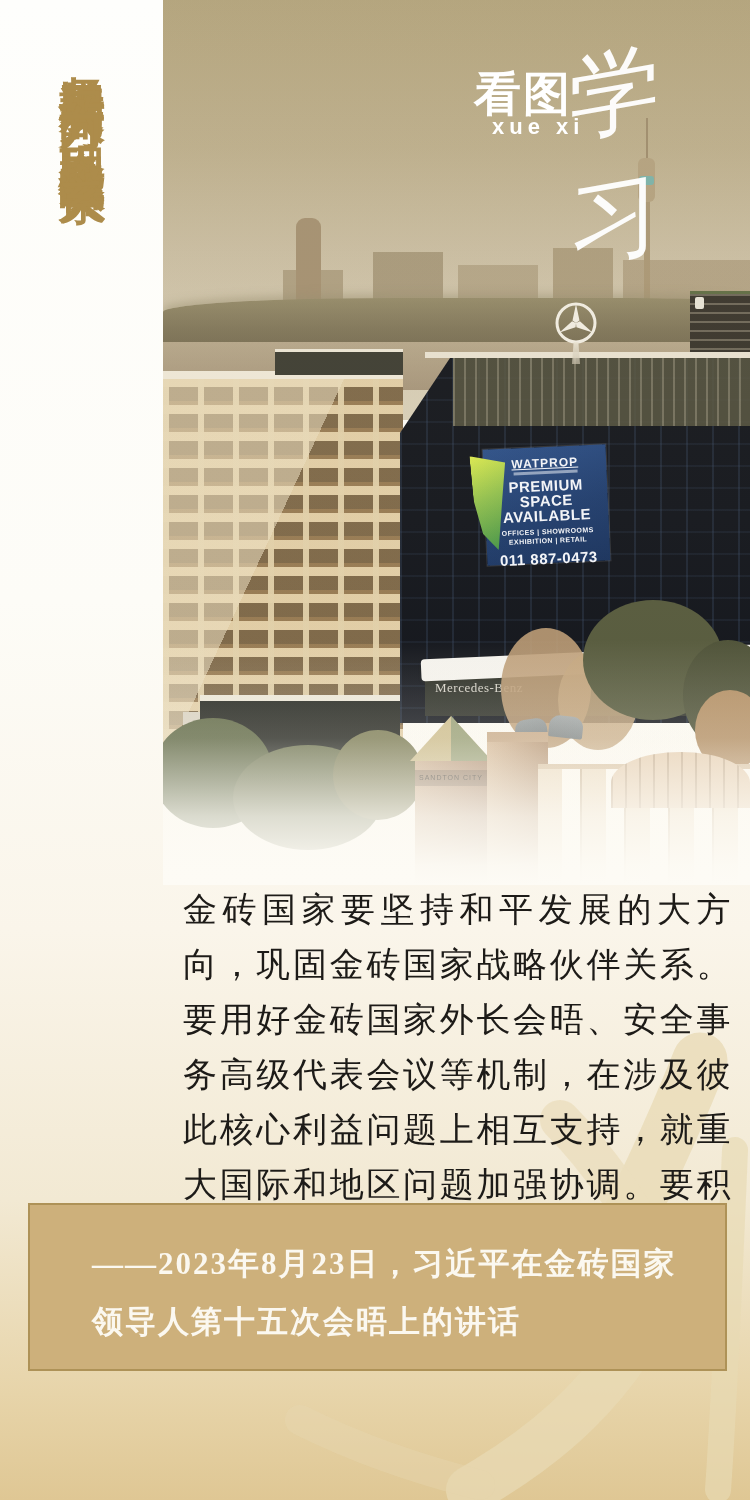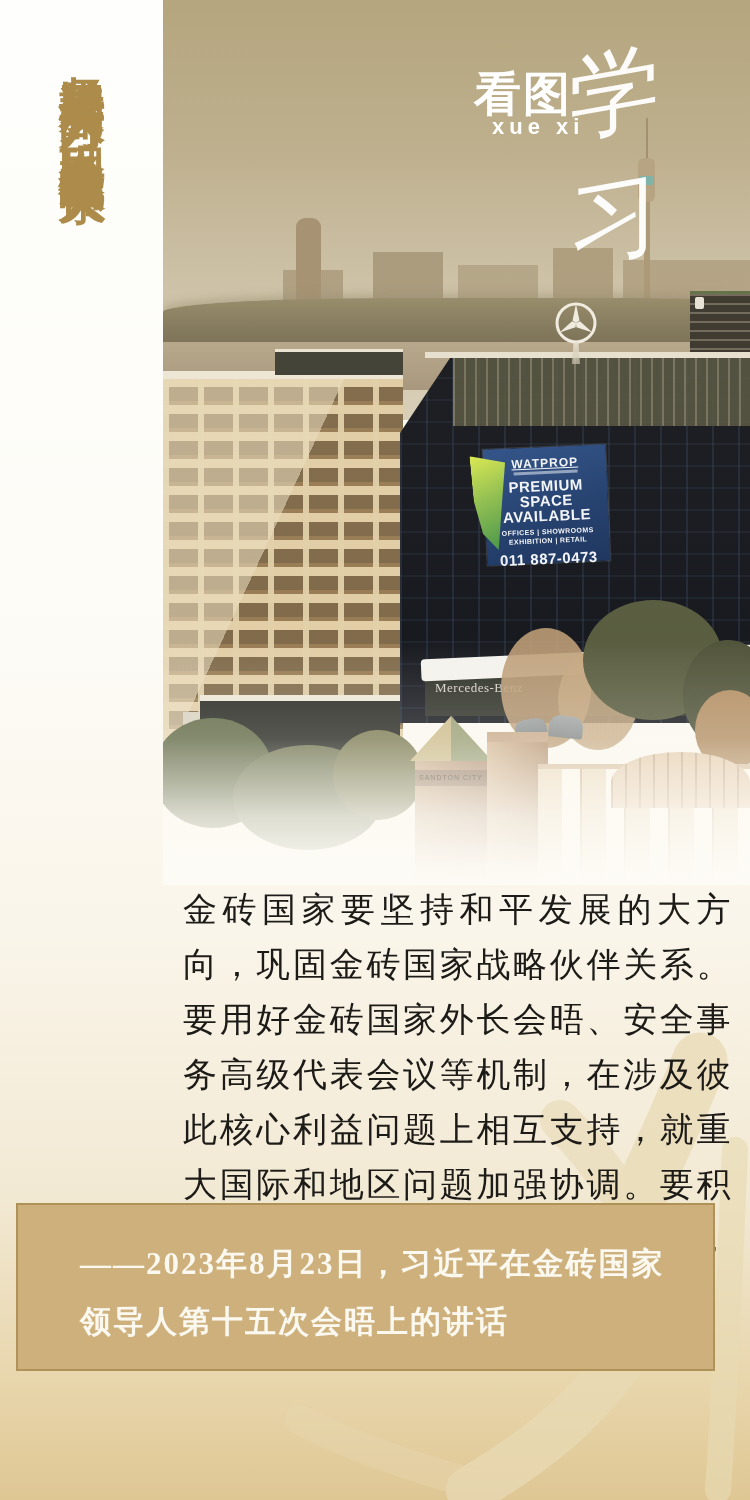--- a/index.html
+++ b/index.html
@@ -132,21 +132,21 @@
   
   .v-title{position:absolute;left:36px;top:40px;height:1140px;z-index:4;
     writing-mode:vertical-rl;text-orientation:upright;
     color:#ad8c4b;font-size:46px;font-weight:800;letter-spacing:3px;line-height:92px;
     font-family:"Liberation Serif","DejaVu Serif",serif;}
   .v-title .part2{margin-inline-start:38px;}
   
   .quote-body{position:absolute;left:183px;top:848px;width:550px;z-index:4;
     font-size:34px;line-height:55px;letter-spacing:2.5px;color:#1d1b18;text-align:justify;
     font-family:"Liberation Serif","DejaVu Serif",serif;}
-  .attr-box{position:absolute;left:16px;top:1203px;width:699px;height:168px;z-index:4;
+  .attr-box{position:absolute;left:28px;top:1203px;width:699px;height:168px;z-index:4;
     box-sizing:border-box;background:#cdb07b;border:2px solid #ae9257;
     padding:30px 38px 0 62px;color:#fbf8f0;font-size:31px;line-height:58px;
     font-weight:bold;letter-spacing:2px;font-family:"Liberation Serif","DejaVu Serif",serif;}
   
   .footer-logo{position:absolute;left:0;top:1383px;width:750px;z-index:4;text-align:center;
     font-size:61px;font-weight:900;letter-spacing:2px;color:#c82016;
     font-family:"Liberation Sans","DejaVu Sans",sans-serif;}
 </style>
 </head>
 <body>

